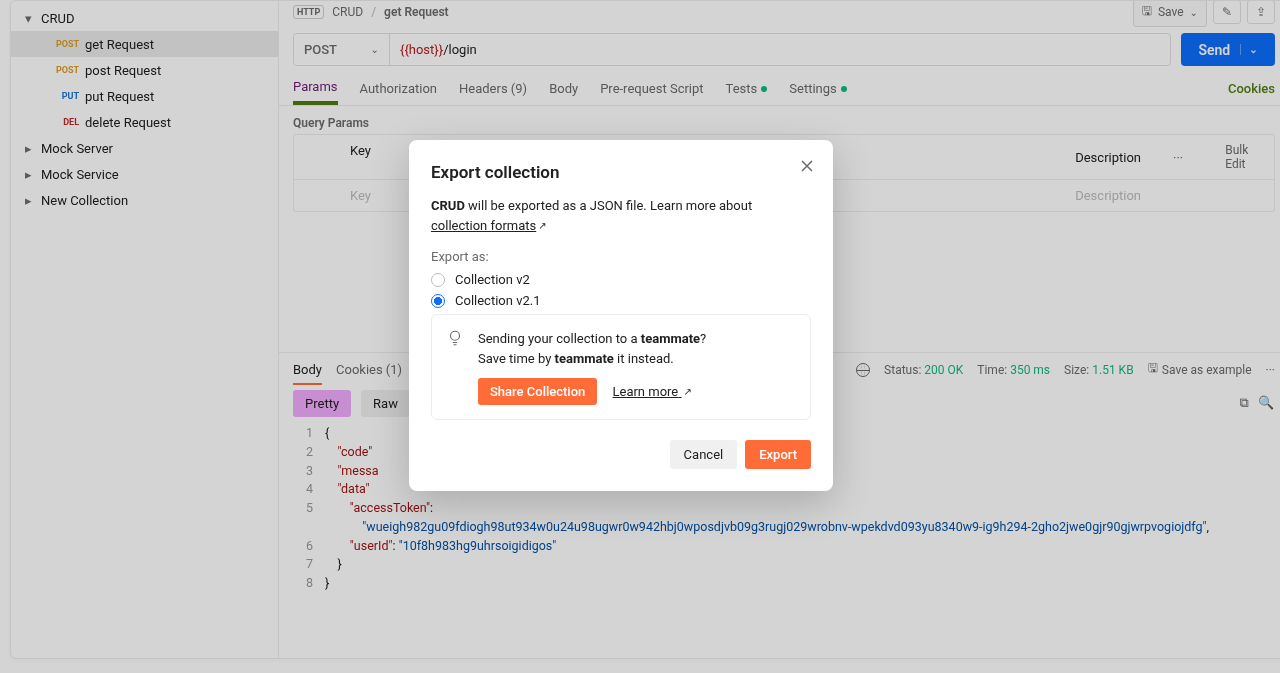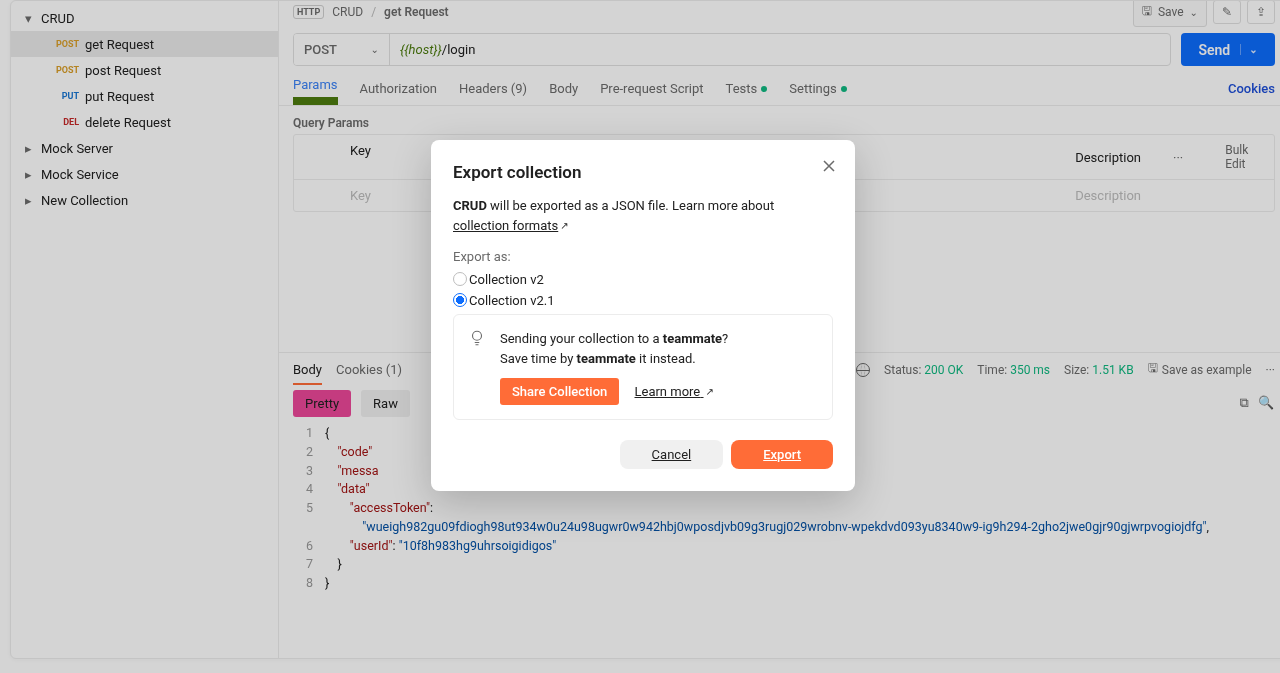--- a/index.html
+++ b/index.html
@@ -28,30 +28,30 @@
   .crumbs .cur{ color:#6b6b6b; font-weight:600;}
   .crumbs .savegrp{ margin-left:auto; display:flex; gap:6px; align-items:center;}
   .savebtn { display:flex; align-items:center; gap:6px; border:1px solid #e0e0e0; border-radius:3px; padding:3px 8px; color:#6b6b6b; background:#fafafa;}
   .iconbtn{ border:1px solid #e0e0e0; border-radius:3px; width:28px; height:24px; display:flex; align-items:center; justify-content:center; color:#6b6b6b;}
   
   
   .urlrow{ display:flex; gap:10px; padding:10px 14px 6px;}
   .urlbox{ flex:1; display:flex; border:1px solid #e0e0e0; border-radius:4px; overflow:hidden;}
   .methodsel{ width:96px; display:flex; align-items:center; justify-content:space-between; padding:0 10px; border-right:1px solid #e0e0e0; color:#6b6b6b; font-size:13px; font-weight:500; background:#fff;}
   .urlinput{ flex:1; padding:8px 10px; font-size:13px; }
-  .urlinput .host{ color:#4d7c0f;font-style:italic;}
+  .urlinput .host{ color:#b91c1c;}
   .sendbtn{ width:94px; background:#0d6dfd; border-radius:4px; color:#fff; display:flex; align-items:center; justify-content:center; gap:10px; font-weight:600; font-size:14px;}
   .sendbtn .chev{ border-left:1px solid rgba(255,255,255,.4); padding-left:8px; font-size:10px; opacity:.9;}
   
   
   .tabsrow{ display:flex; align-items:center; padding:0 14px; border-bottom:1px solid #ececec; gap:22px; height:34px; font-size:13px; color:#6b6b6b;}
   .tab{ height:100%; display:flex; align-items:center;}
-  .tab.active{ color:#3b82f6; border-bottom:8px solid #4d7c0f;}
+  .tab.active{ color:#701a75; border-bottom:4px solid #4d7c0f;}
   .dot{ width:6px; height:6px; background:#10b981; border-radius:50%; display:inline-block; margin-left:4px;}
-  .cookieslink{ margin-left:auto; color:#1d4ed8; font-weight:500;}
+  .cookieslink{ margin-left:auto; color:#4d7c0f; font-weight:500;}
   
   
   .qtitle{ padding:10px 14px 4px; color:#6b6b6b; font-size:12px; font-weight:600;}
   .qtable{ margin:0 14px; border:1px solid #ececec; border-radius:3px;}
   .qrow{ display:flex; border-bottom:1px solid #ececec;}
   .qrow:last-child{border-bottom:none;}
   .qcell{ padding:8px 12px; font-size:13px; color:#6b6b6b;}
   .qcell.key{ width: 44%;}
   .qcell.val{ width: 30%;}
   .qcell.desc{ flex:1; display:flex; align-items:center;gap:32px;}
@@ -64,50 +64,50 @@
   
   .respbar{ display:flex; align-items:center; padding:0 14px; height:34px; border-top:1px solid #ececec; gap:14px; margin-top: 140px;}
   .rtab{ font-size:13px; color:#6b6b6b;}
   .rtab.active{ color:#212121; border-bottom:2px solid #ff6c37; padding-bottom:6px; margin-bottom:-8px;}
   .respmeta{ margin-left:auto; display:flex; gap:14px; align-items:center; color:#6b6b6b; font-size:12px;}
   .respmeta .green{ color:#10b981;}
   .saveex{ display:flex; gap:4px; align-items:center;}
   
   .viewrow{ display:flex; align-items:center; height:34px; padding:0 14px; gap:10px;}
   .viewtab{ padding:6px 12px; border-radius:3px; font-size:13px; background:#f0f0f0;}
-  .viewtab.active{ background:#ec4899;}
+  .viewtab.active{ background:#f0abfc;}
   .viewright{ margin-left:auto; display:flex; gap:10px; color:#6b6b6b;}
   
   .code{ font-family: Menlo, Consolas, monospace; font-size:12.5px; padding: 4px 14px 10px; line-height:1.5;}
   .code .ln{ display:flex;}
   .code .num{ width: 32px; text-align:right; color:#999; padding-right:12px;}
   .code .txt{ flex:1; white-space:pre-wrap; word-break:break-all; max-width: 940px;}
   .k{ color:#a31515;}
   .s{ color:#0451a5;}
   .b{ color:#212121;}
   
   
   .overlay{ position:absolute; inset:0; background:rgba(0,0,0,.17);}
-  .modal{ position:absolute; width:424px; background:#fff; border-radius:8px; box-shadow:0 12px 40px rgba(0,0,0,.2); left:431px; top:140px; padding: 22px; }
+  .modal{ position:absolute; width:424px; background:#fff; border-radius:8px; box-shadow:0 12px 40px rgba(0,0,0,.2); left:409px; top:140px; padding: 22px; }
   .modal h2{ font-size:17px; font-weight:600; margin-bottom:14px;}
   .modal .close{ position:absolute; top:16px; right:16px; color:#6b6b6b; width:20px; height:20px; display:flex; align-items:center; justify-content:center; cursor:pointer;}
   .modal p{ font-size:13px; color:#212121; line-height:1.5;}
   .modal a{ color:#212121; text-decoration:underline;}
   .ext{ font-size:10px; display:inline-block; transform: translateY(-1px); margin-left:2px;}
   .exportas{ margin-top:14px; font-size:13px; color:#6b6b6b; margin-bottom:8px;}
-  .radio{ display:flex; align-items:flex-start; gap:2px; margin:6px 0; font-size:13px;}
+  .radio{ display:flex; align-items:flex-end; gap:10px; margin:6px 0; font-size:13px;}
   .r{ width:14px; height:14px; border-radius:50%; border:1.5px solid #bdbdbd;}
   .r.checked{ border-color:#0d6dfd; background: radial-gradient(circle, #0d6dfd 45%, #fff 50%);}
   .tipbox{ border:1px solid #ececec; border-radius:6px; padding:14px 14px 14px 46px; position:relative; }
   .tipbox .bulb{ position:absolute; left:14px; top:14px; color:#6b6b6b;}
   .tipbox p{ font-size:13px; color:#212121;}
   .sharebtn{ margin-top:10px; background:#ff6c37; color:#fff; border:none; padding:6px 12px; border-radius:3px; font-size:13px; font-weight:500;}
   .learnmore{ margin-left:12px; color:#6b6b6b; text-decoration:underline; font-size:13px;}
   .modalfoot{ display:flex; justify-content:flex-end; gap:8px; margin-top:20px;}
-  .btn{ padding:7px 32px; border-radius:8px; font-size:13px; border:none; cursor:pointer;text-decoration:underline;}
+  .btn{ padding:7px 14px; border-radius:3px; font-size:13px; border:none; cursor:pointer;}
   .btn.cancel{ background:#f0f0f0; color:#212121;}
   .btn.export{ background:#ff6c37; color:#fff; font-weight:500;}
 
   .globe-icon{width:14px;height:14px;border:1.2px solid currentColor;border-radius:50%;position:relative;display:inline-block;}
   .globe-icon::before{content:"";position:absolute;inset:0;border:1.2px solid transparent;border-left-color:currentColor;border-right-color:currentColor;border-radius:50%;transform:scaleX(.4);}
   .globe-icon::after{content:"";position:absolute;left:0;right:0;top:50%;border-top:1.2px solid currentColor;}
 </style>
 </head>
 <body>
 

